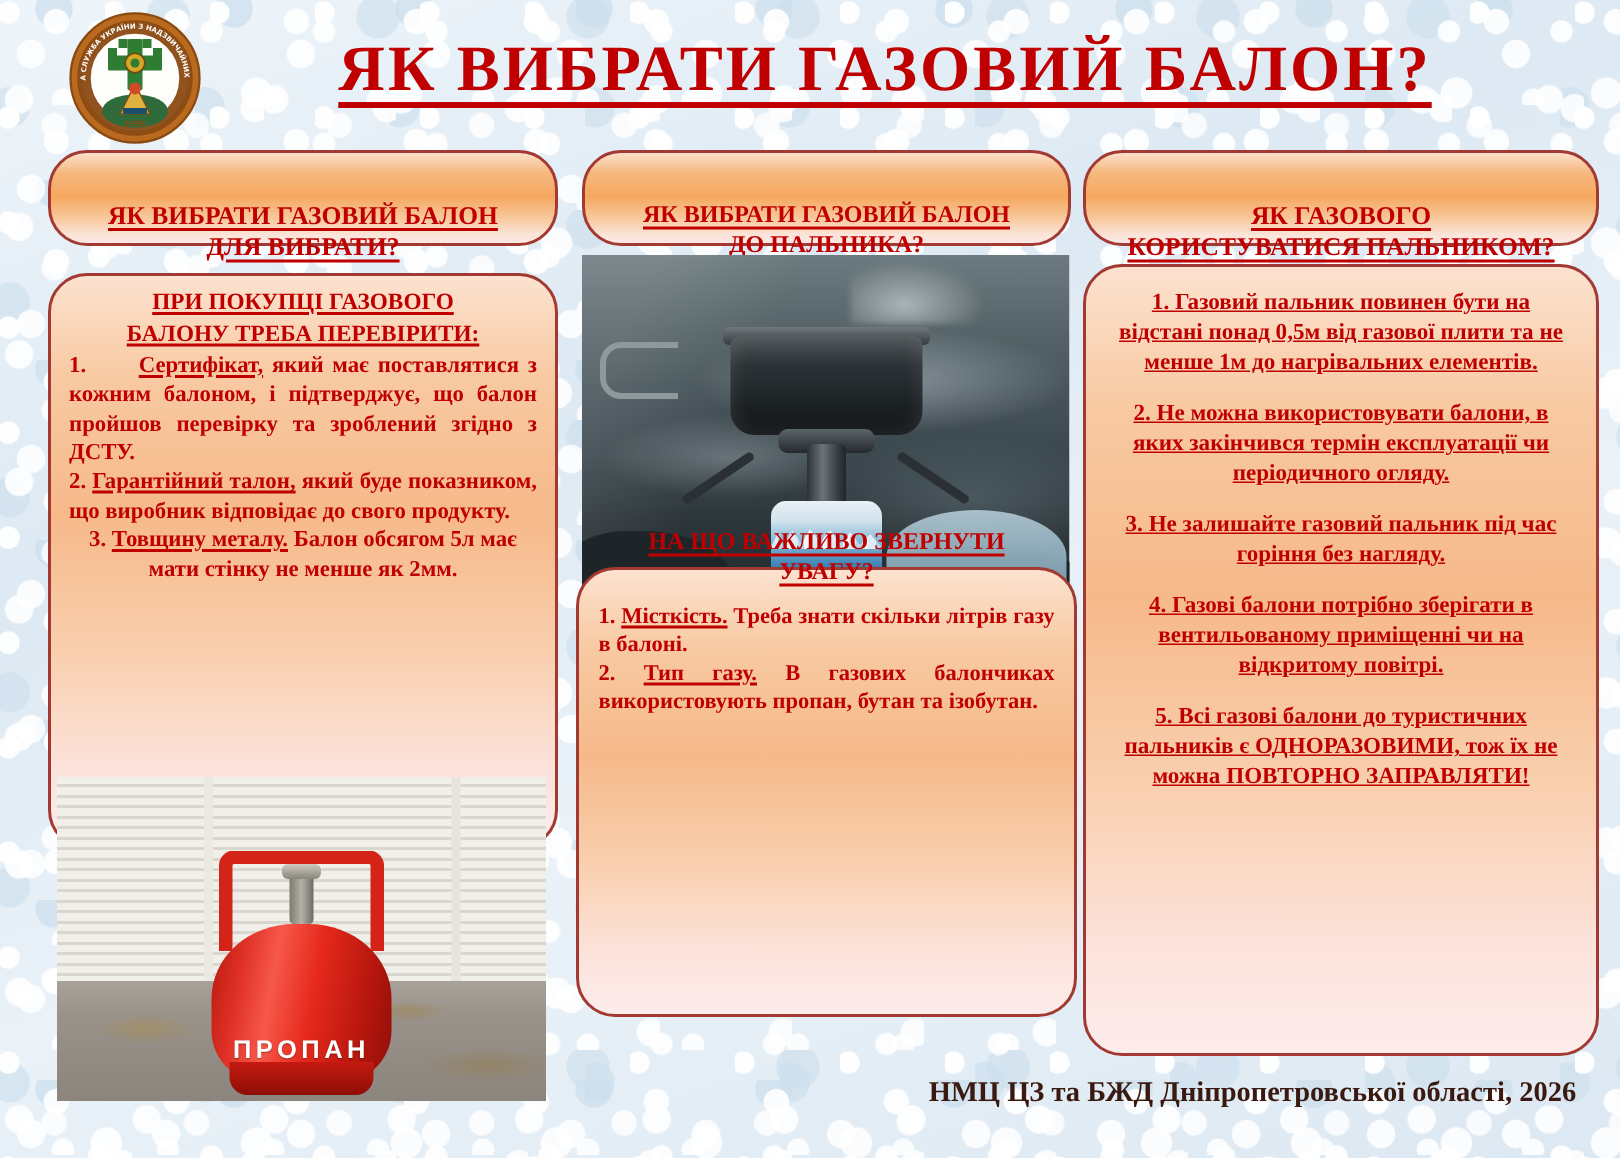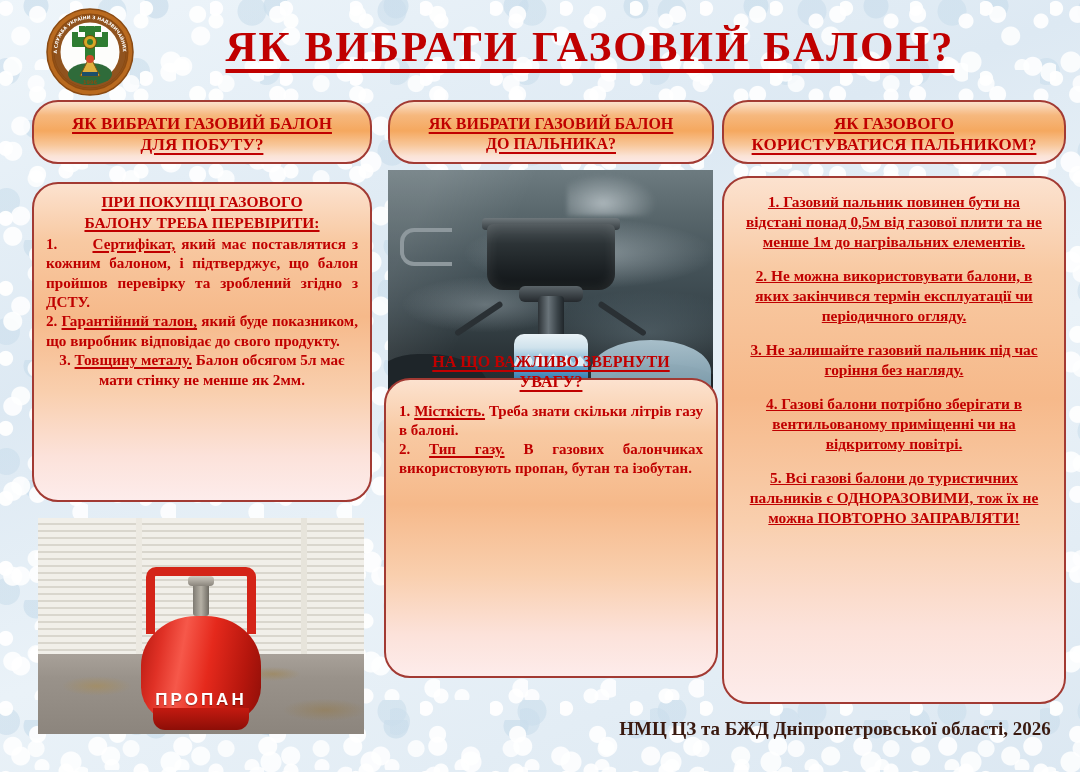--- a/index.html
+++ b/index.html
@@ -59,28 +59,29 @@
     box-sizing:border-box;
   }
   .panel.body{
     background:linear-gradient(180deg,#fce2cf 0%,#f8c9a2 18%,#f6b98a 42%,#f9cfae 66%,#fce2da 86%,#fdeceb 100%);
   }
   .hdr-text{
     color:#c00000;font-weight:bold;text-align:center;
     text-decoration:underline;text-underline-offset:3px;
     text-decoration-thickness:2px;
     line-height:1.22;
+    margin-top:20px;
   }
 
   
   #hdr-left   {left:32px;  top:100px; width:340px; height:64px;}
   #hdr-mid    {left:388px; top:100px; width:326px; height:64px;}
   #hdr-right  {left:722px; top:100px; width:344px; height:64px;}
 
-  #body-left  {left:32px;  top:182px; width:340px; height:320px;}
+  #body-left  {left:32px;  top:182px; width:340px; height:384px;}
   #body-mid   {left:384px; top:378px; width:334px; height:300px;}
   #body-right {left:722px; top:176px; width:344px; height:528px;}
 
   .hdr-text.h1{font-size:17px;padding:12px 10px 0;}
   .hdr-text.h2{font-size:16px;padding:12px 8px 0;}
   .hdr-text.h3{font-size:17px;padding:12px 8px 0;}
 
   
   .bodytext{
     color:#c00000;font-weight:bold;
@@ -293,21 +294,21 @@
       <textPath href="#arcTop" startOffset="50%" text-anchor="middle">ДЕРЖАВНА СЛУЖБА УКРАЇНИ З НАДЗВИЧАЙНИХ СИТУАЦІЙ</textPath>
     </text>
   </svg>
 </div>
 
 <div class="main-title">ЯК  ВИБРАТИ  ГАЗОВИЙ  БАЛОН?</div>
 
 <div class="panel" id="hdr-left">
   <div class="hdr-text h1">
     <span>ЯК ВИБРАТИ ГАЗОВИЙ БАЛОН</span><br>
-    <span>ДЛЯ ПОБУТУ?</span>
+    <span>ДЛЯ ВИБРАТИ?</span>
   </div>
 </div>
 
 <div class="panel" id="hdr-mid">
   <div class="hdr-text h2">
     <span>ЯК ВИБРАТИ ГАЗОВИЙ БАЛОН</span><br>
     <span>ДО ПАЛЬНИКА?</span>
   </div>
 </div>
 

